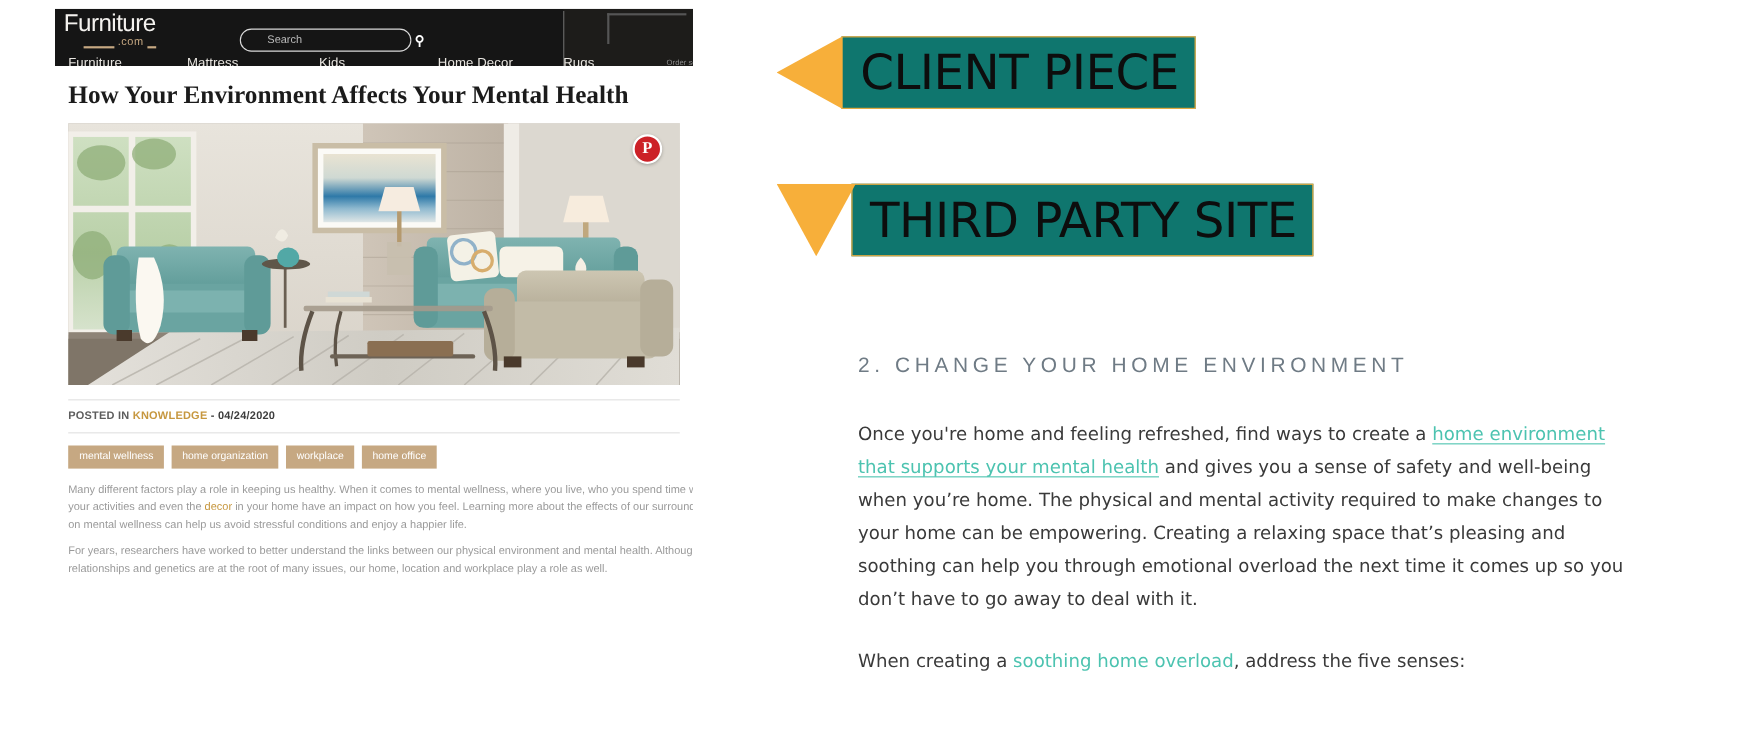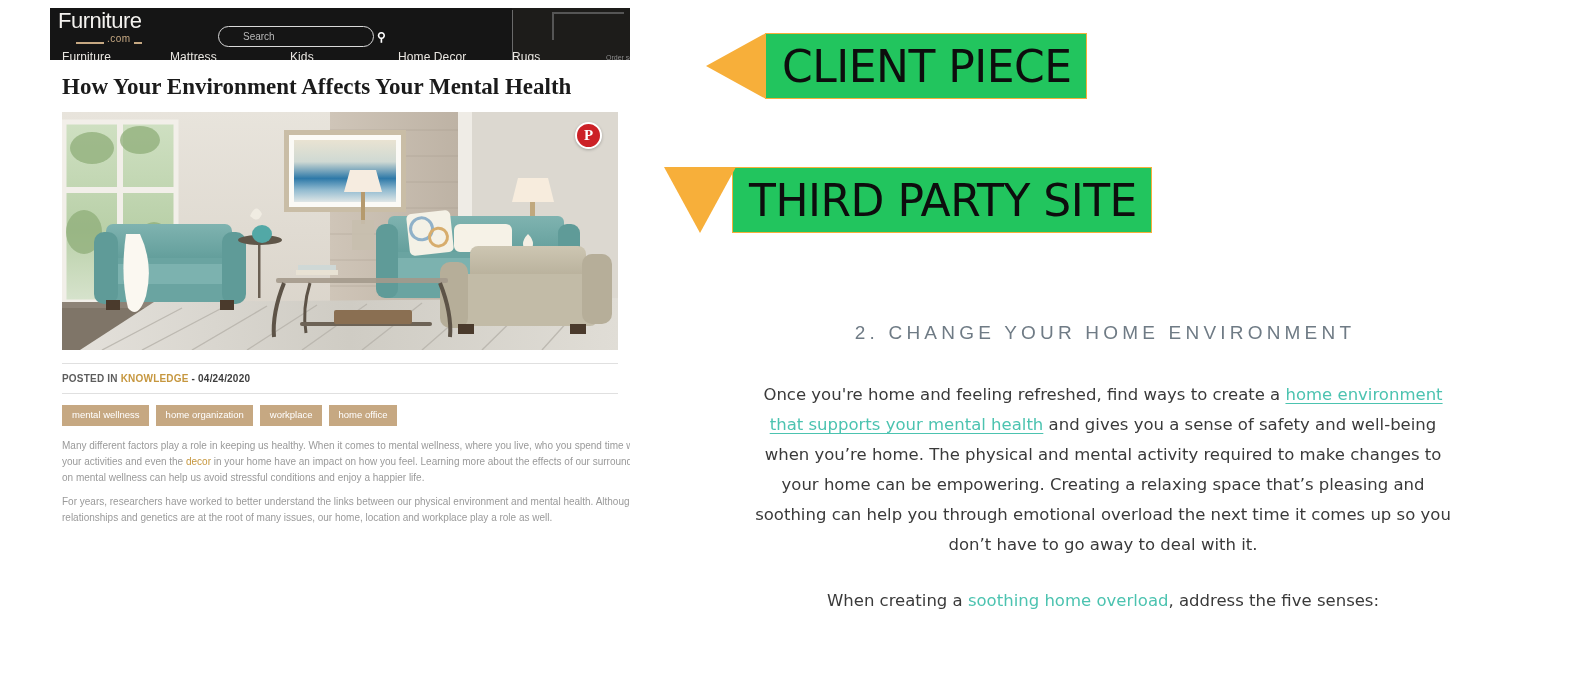--- a/index.html
+++ b/index.html
@@ -149,48 +149,48 @@
   }
 
   
   .banner {
     position:absolute;
     display:flex; align-items:stretch;
   }
   .banner .arrow { flex:0 0 auto; position:relative; }
   .banner .label {
     border:1px solid #f7af3a;
-    background:#22c55e;
+    background:#0f766e;
     display:flex; align-items:center;
     padding: 0 14px 0 16px;
     font-family:"DejaVu Sans", sans-serif;
     font-weight:400;
     color:#0d0d0d;
     white-space:nowrap;
   }
 
   #banner-client { left:706px; top:33px; height:66px; }
   #banner-client .arrow {
     width:60px;
     background:#f7af3a;
     clip-path: polygon(0% 50%, 100% 0%, 100% 100%);
     margin-right:-1px;
   }
   #banner-client .label { font-size:44px; letter-spacing:-0.5px; }
 
-  #banner-third { left:664px; top:167px; height:66px; }
+  #banner-third { left:706px; top:167px; height:66px; }
   #banner-third .arrow {
     width:72px;
     background:#f7af3a;
     clip-path: polygon(0% 0%, 100% 0%, 50% 100%);
     margin-right:-4px;
   }
   #banner-third .label { font-size:44px; letter-spacing:-0.5px; }
 
-  .doc { position:absolute; left:745px; top:322px; width:720px;text-align:center; }
+  .doc { position:absolute; left:780px; top:322px; width:720px; }
   .doc-heading {
     font-family:"Liberation Sans", sans-serif;
     font-size:19px;
     letter-spacing:4.2px;
     color:#6f7b85;
     font-weight:400;
     white-space:nowrap;
   }
   .doc-p {
     margin-top:36px;

